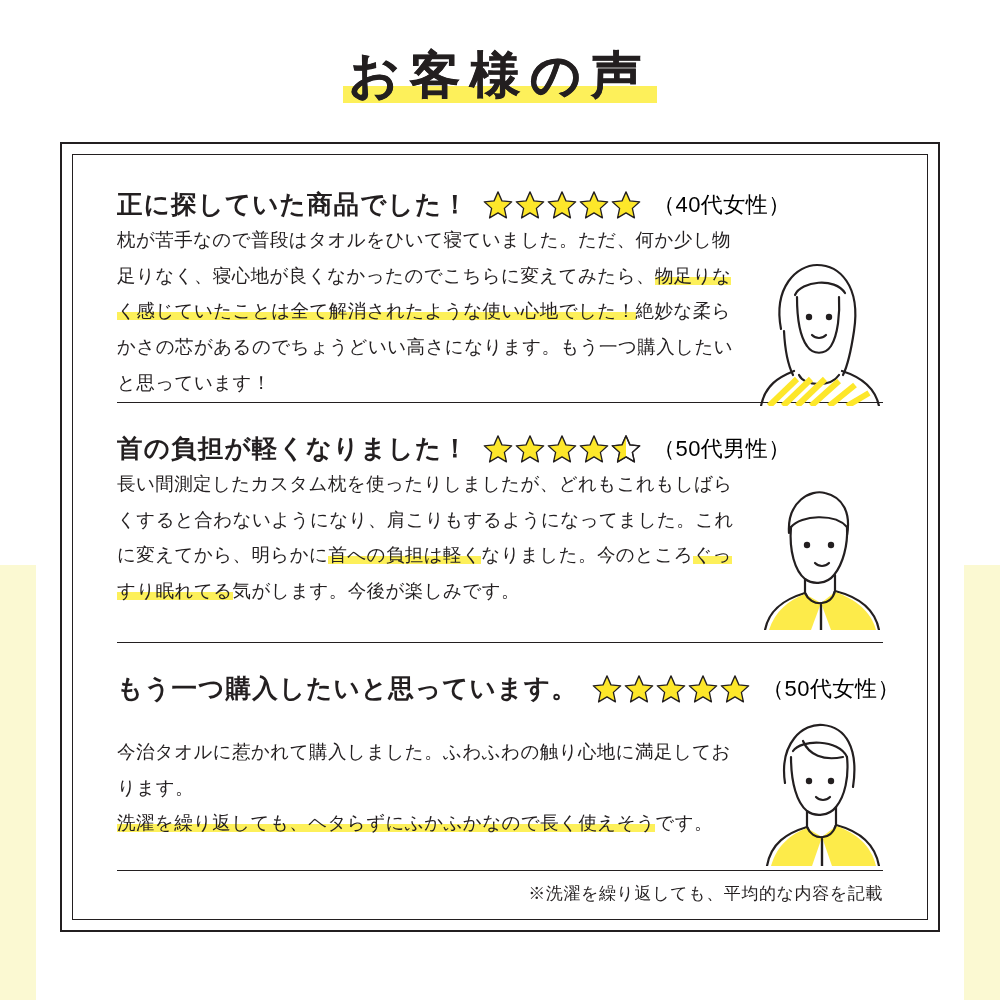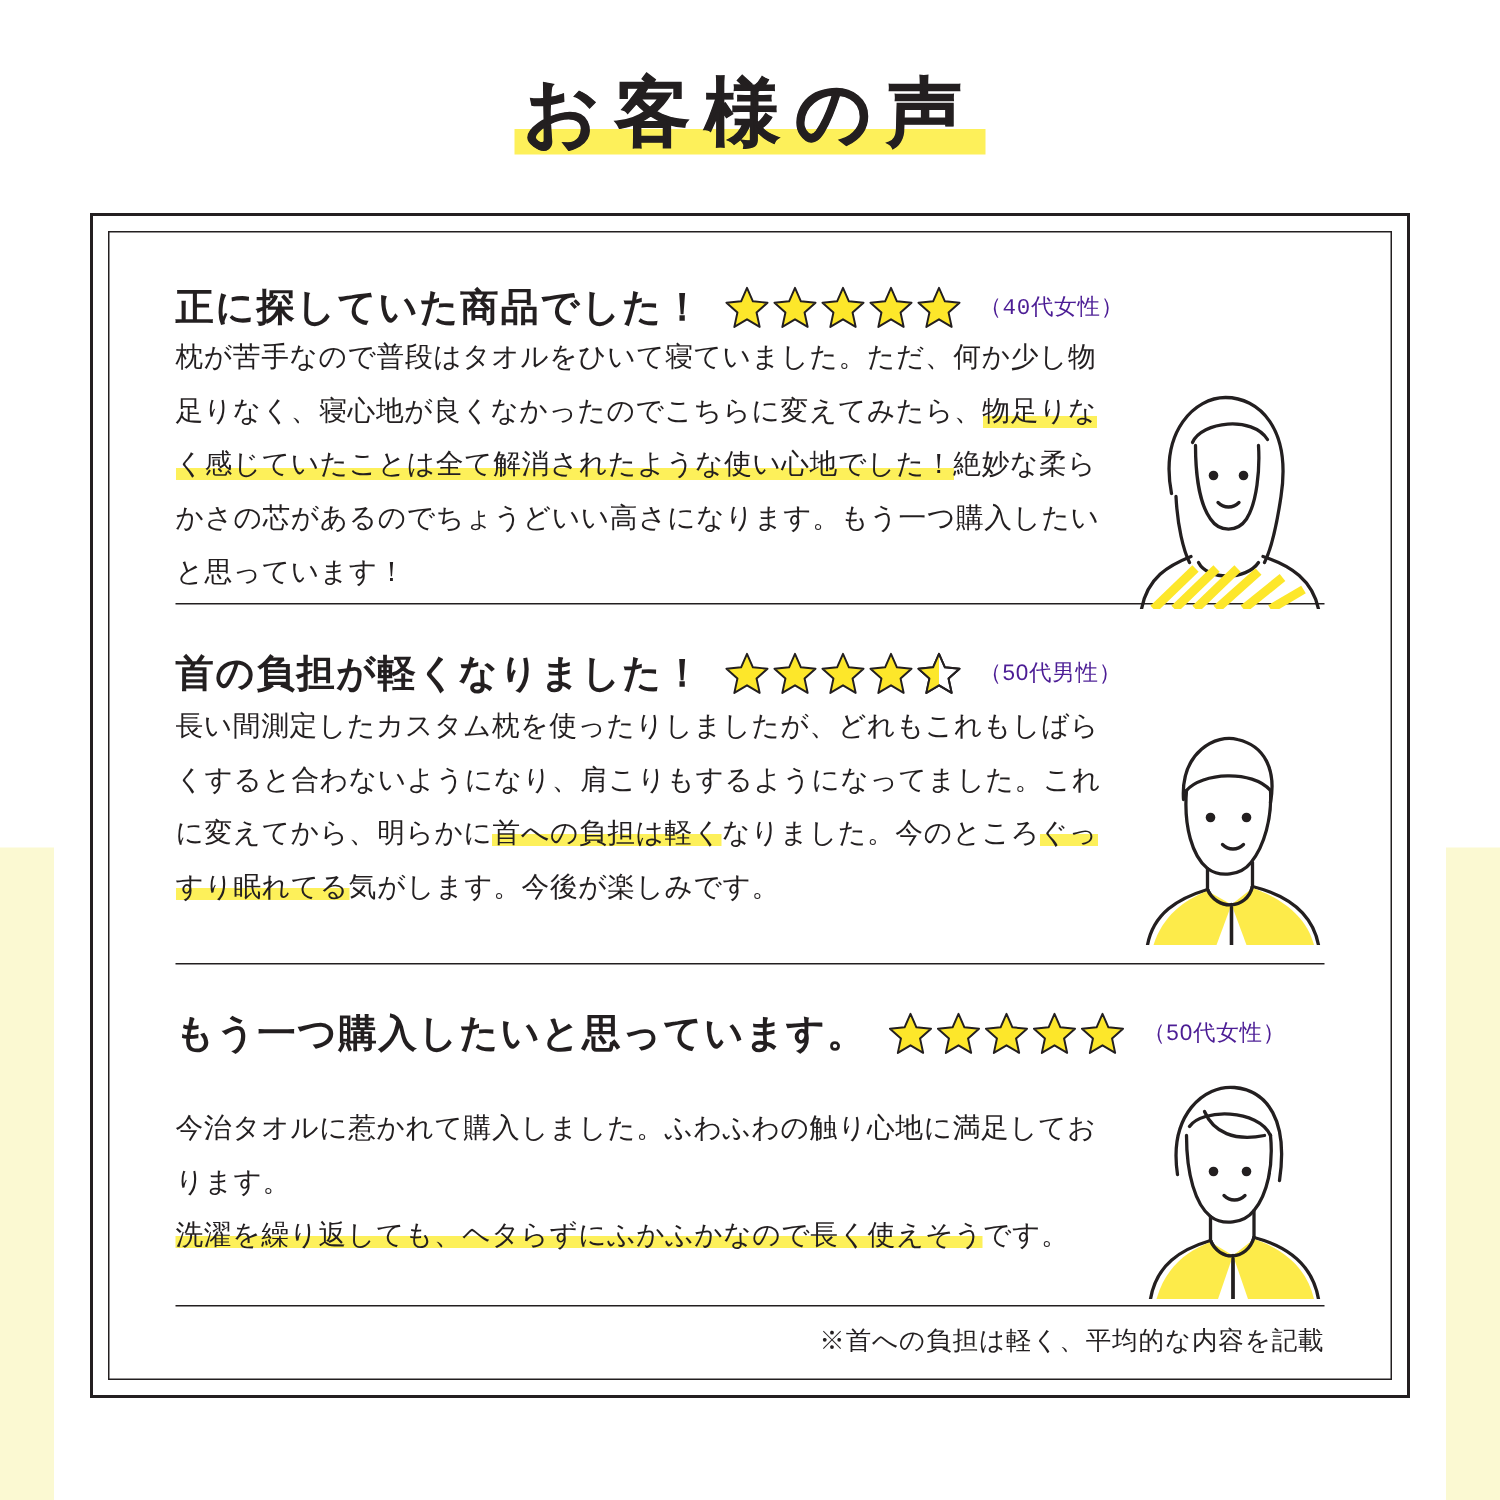--- a/index.html
+++ b/index.html
@@ -102,21 +102,21 @@
     bottom: 0;
     padding: 0 44px;
     box-sizing: border-box;
   }
 
   .review {
     position: relative;
     box-sizing: border-box;
     border-bottom: 1.5px solid #231f20;
   }
-  .review.r1 { height: 248px; padding-top: 32px; font-family: Liberation Mono, monospace; }
+  .review.r1 { height: 248px; padding-top: 32px; }
   .review.r2 { height: 240px; padding-top: 28px; }
   .review.r3 { height: 228px; padding-top: 28px; border-bottom: 1.5px solid #231f20; }
 
   .review-head {
     display: flex;
     align-items: center;
     gap: 10px;
     white-space: nowrap;
   }
   .review-title {
@@ -129,22 +129,22 @@
     display: inline-flex;
     gap: 2px;
     margin-left: 4px;
   }
   .star {
     width: 30px;
     height: 30px;
     display: inline-block;
   }
   .reviewer {
-    font-size: 15px;
-    color: #4c1d95;
+    font-size: 22px;
+    color: #000000;
     letter-spacing: 0.5px;
     margin-left: 2px;
   }
 
   .review-body {
     width: 630px;
     font-size: 18.5px;
     line-height: 1.93;
     letter-spacing: 0.4px;
     color: #231f20;
@@ -376,18 +376,18 @@
               <path d="M68 117 C52 123, 38 134, 32 155 L73 155 L83 126 Z" fill="#fde72a" opacity="0.85"></path>
               <path d="M97 115 C117 122, 132 134, 137 155 L93 155 L83 126 Z" fill="#fde72a" opacity="0.85"></path>
               <g fill="none" stroke="#231f20" stroke-width="2.2" stroke-linecap="round" stroke-linejoin="round">
                 <path d="M68 116 C74 130, 92 130, 97 114"></path>
                 <path d="M83 128 L83 155"></path>
               </g>
             </svg>
           </div>
         </div>
 
-        <div class="footnote">※首への負担は軽く、平均的な内容を記載</div>
+        <div class="footnote">※洗濯を繰り返しても、平均的な内容を記載</div>
 
       </div>
     </div>
   </div>
 </div>
 
 </body></html>

